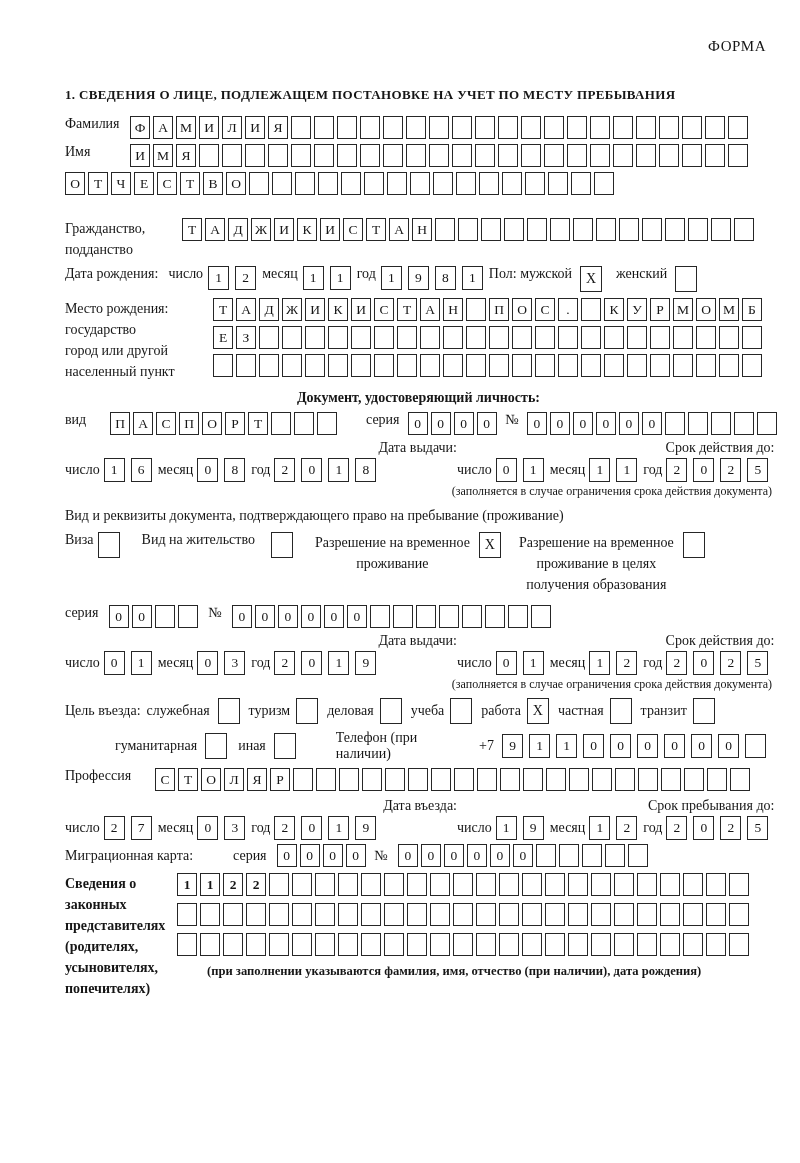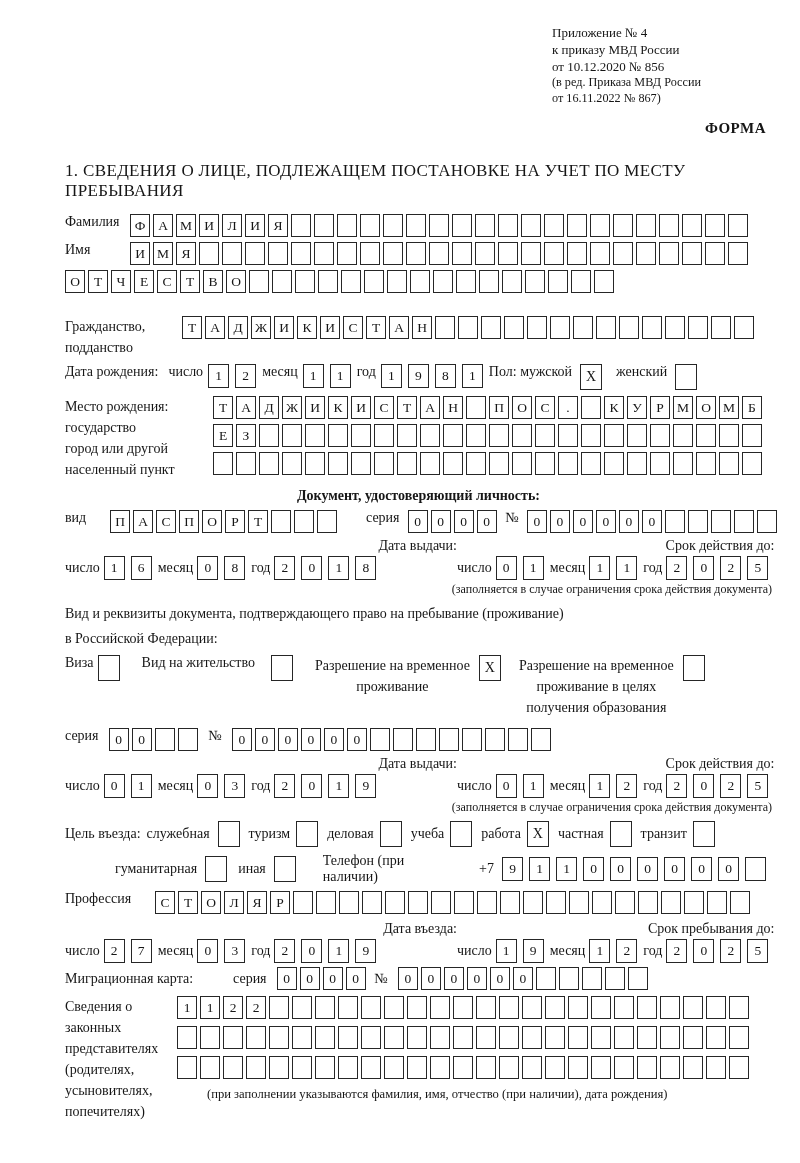--- a/index.html
+++ b/index.html
@@ -6,25 +6,25 @@
   .page{
     width:800px;height:1163px;box-sizing:border-box;position:relative;
     background:#fff;color:#161616;overflow:hidden;
     font-family:"Liberation Serif","DejaVu Serif",serif;
     padding:24px 28px 0 65px;font-size:14px;
   }
   
   .hdr-note{margin-left:487px;line-height:17px;font-size:13px;}
   .hdr-note .sub{font-size:12.2px;line-height:15.5px;}
   .hdr-note .sub:first-of-type{margin-top:4px;}
-  .forma{text-align:right;margin:14px 6px 4px 0;font-weight:bold;font-size:15px;letter-spacing:.5px;}
+  .forma{text-align:right;margin:14px 6px 4px 0;font-weight:normal;font-size:15px;letter-spacing:.5px;}
   
   .title{ text-align:center;font-weight:bold;font-size:14.6px;line-height:22px;margin-top:18px;letter-spacing:.2px;}
   .uline{display:inline-block;width:62px;border-bottom:2.2px solid #3a3a3a;margin-left:14px;vertical-align:baseline;}
-  .sec-title{font-weight:normal;font-size:17px;margin-top:24px;letter-spacing:.35px;}
+  .sec-title{font-weight:bold;font-size:13px;margin-top:32px;letter-spacing:.35px;}
   
   .rows{margin-top:13px;}
   .frow{display:flex;align-items:flex-start;margin-bottom:4px;min-height:24px;}
   .frow-top{align-items:flex-start;}
   .lab{flex:none;}
   .w65{width:65px;}
   .labcol{flex:none;line-height:21px;}
   
   .cells{display:flex;flex:none;}
   .cell{
@@ -60,27 +60,20 @@
   .purpose-row .pair{display:flex;align-items:center;margin-right:9px;}
   .phone-row{display:flex;align-items:center;margin:2px 0 6px 50px;}
   .mig-row{display:flex;align-items:center;margin:4px 0 6px 0;}
   .footer-note{font-size:12.6px;margin:8px 0 0 140px;}
 </style>
 </head>
 <body>
 
 <div class="page">
 
-  <div class="hdr-note">
-    <div>Приложение № 4</div>
-    <div>к приказу МВД России</div>
-    <div>от 10.12.2020 № 856</div>
-    <div class="sub">(в ред. Приказа МВД России</div>
-    <div class="sub">от 16.11.2022 № 867)</div>
-  </div>
 
   <div class="forma">ФОРМА</div>
 
 
   <div class="sec-title">1. СВЕДЕНИЯ О ЛИЦЕ, ПОДЛЕЖАЩЕМ ПОСТАНОВКЕ НА УЧЕТ ПО МЕСТУ ПРЕБЫВАНИЯ</div>
 
   <div class="rows">
 
     <div class="frow">
       <span class="lab w65">Фамилия</span>
@@ -406,21 +399,20 @@
               <span class="cell">0</span>
               <span class="cell">2</span>
               <span class="cell">5</span>
             </span>
         </div>
       </div>
     </div>
     <div class="limit-note">(заполняется в случае ограничения срока действия документа)</div>
 
     <div class="intro">Вид и реквизиты документа, подтверждающего право на пребывание (проживание)</div>
-    <div class="intro">в Российской Федерации:</div>
 
     <div class="opt-row">
       <div class="opt">
         <span>Виза</span>
         <span class="checkbox" style="margin-left:4px;"></span>
       </div>
       <div class="opt" style="margin-left:22px;">
         <span>Вид на жительство</span>
         <span class="checkbox" style="margin-left:16px;"></span>
       </div>
@@ -546,21 +538,21 @@
           <span>транзит</span>
           <span class="checkbox" style="margin-left:6px;"></span>
         </span>
     </div>
 
     <div class="phone-row">
       <span>гуманитарная</span>
       <span class="checkbox"></span>
       <span style="margin-left:11px;">иная</span>
       <span class="checkbox"></span>
-      <span style="margin-left:27px;">Телефон (при наличии)</span>
+      <span style="margin-left:40px;">Телефон (при наличии)</span>
       <span style="margin:0 8px 0 26px;">+7</span>
       <span class="cells date-cells" style="margin-right:0;">
           <span class="cell">9</span>
           <span class="cell">1</span>
           <span class="cell">1</span>
           <span class="cell">0</span>
           <span class="cell">0</span>
           <span class="cell">0</span>
           <span class="cell">0</span>
           <span class="cell">0</span>
@@ -666,21 +658,21 @@
           <span class="cell">0</span>
           <span class="cell">0</span>
           <span class="cell"></span>
           <span class="cell"></span>
           <span class="cell"></span>
           <span class="cell"></span>
           <span class="cell"></span>
         </span>
     </div>
 
-    <div class="frow frow-top" style="min-height:88px;">
+    <div class="frow frow-top" style="min-height:88px;font-weight:bold;">
       <div class="labcol" style="width:112px;">
         <div>Сведения о</div>
         <div>законных</div>
         <div>представителях</div>
         <div>(родителях,</div>
         <div>усыновителях,</div>
         <div>попечителях)</div>
       </div>
       <div class="stackcells">
         <div class="cells" style="margin-bottom:7px;">

